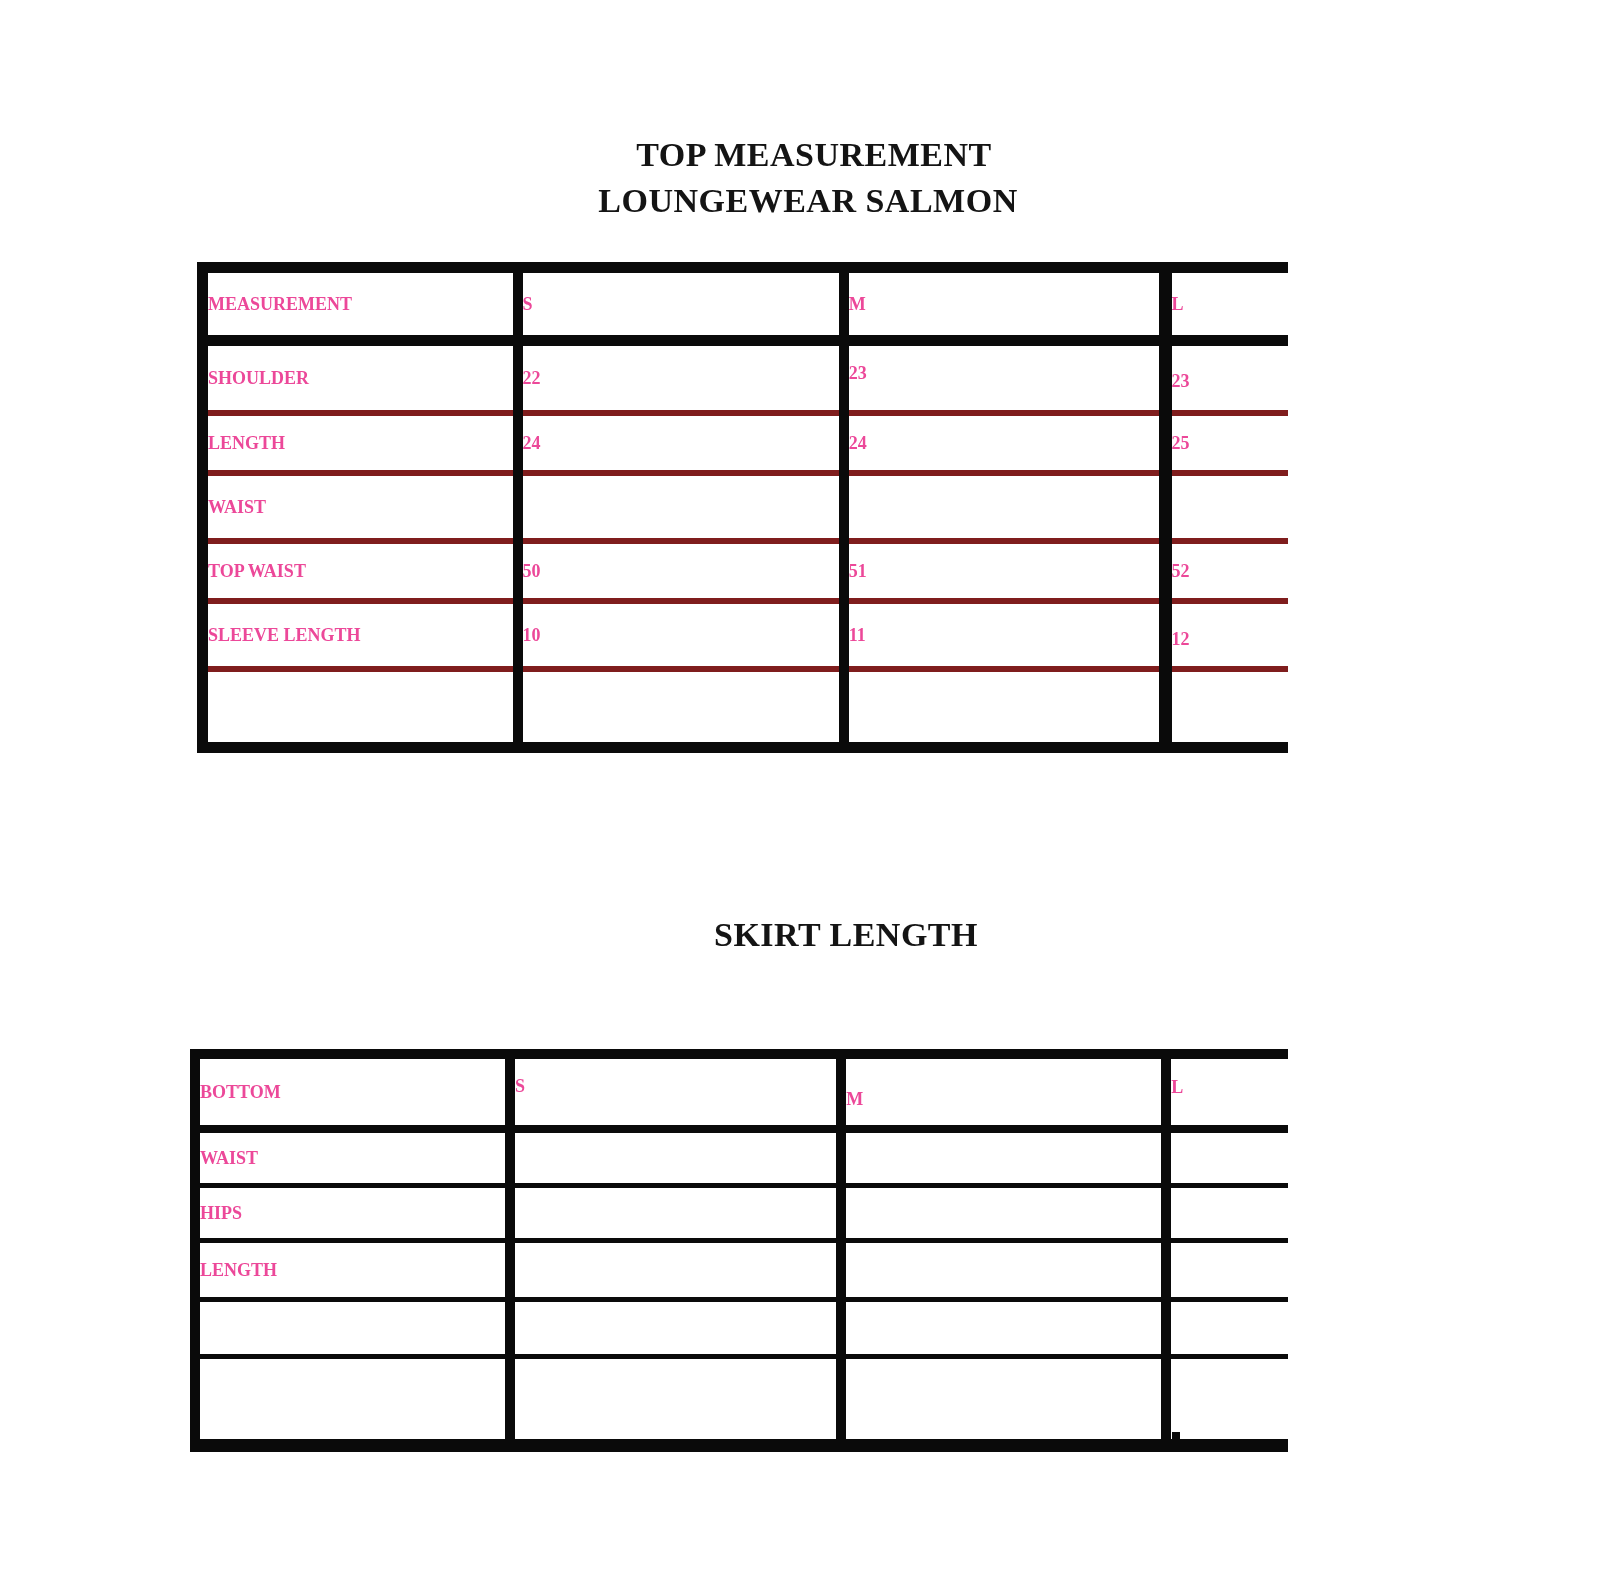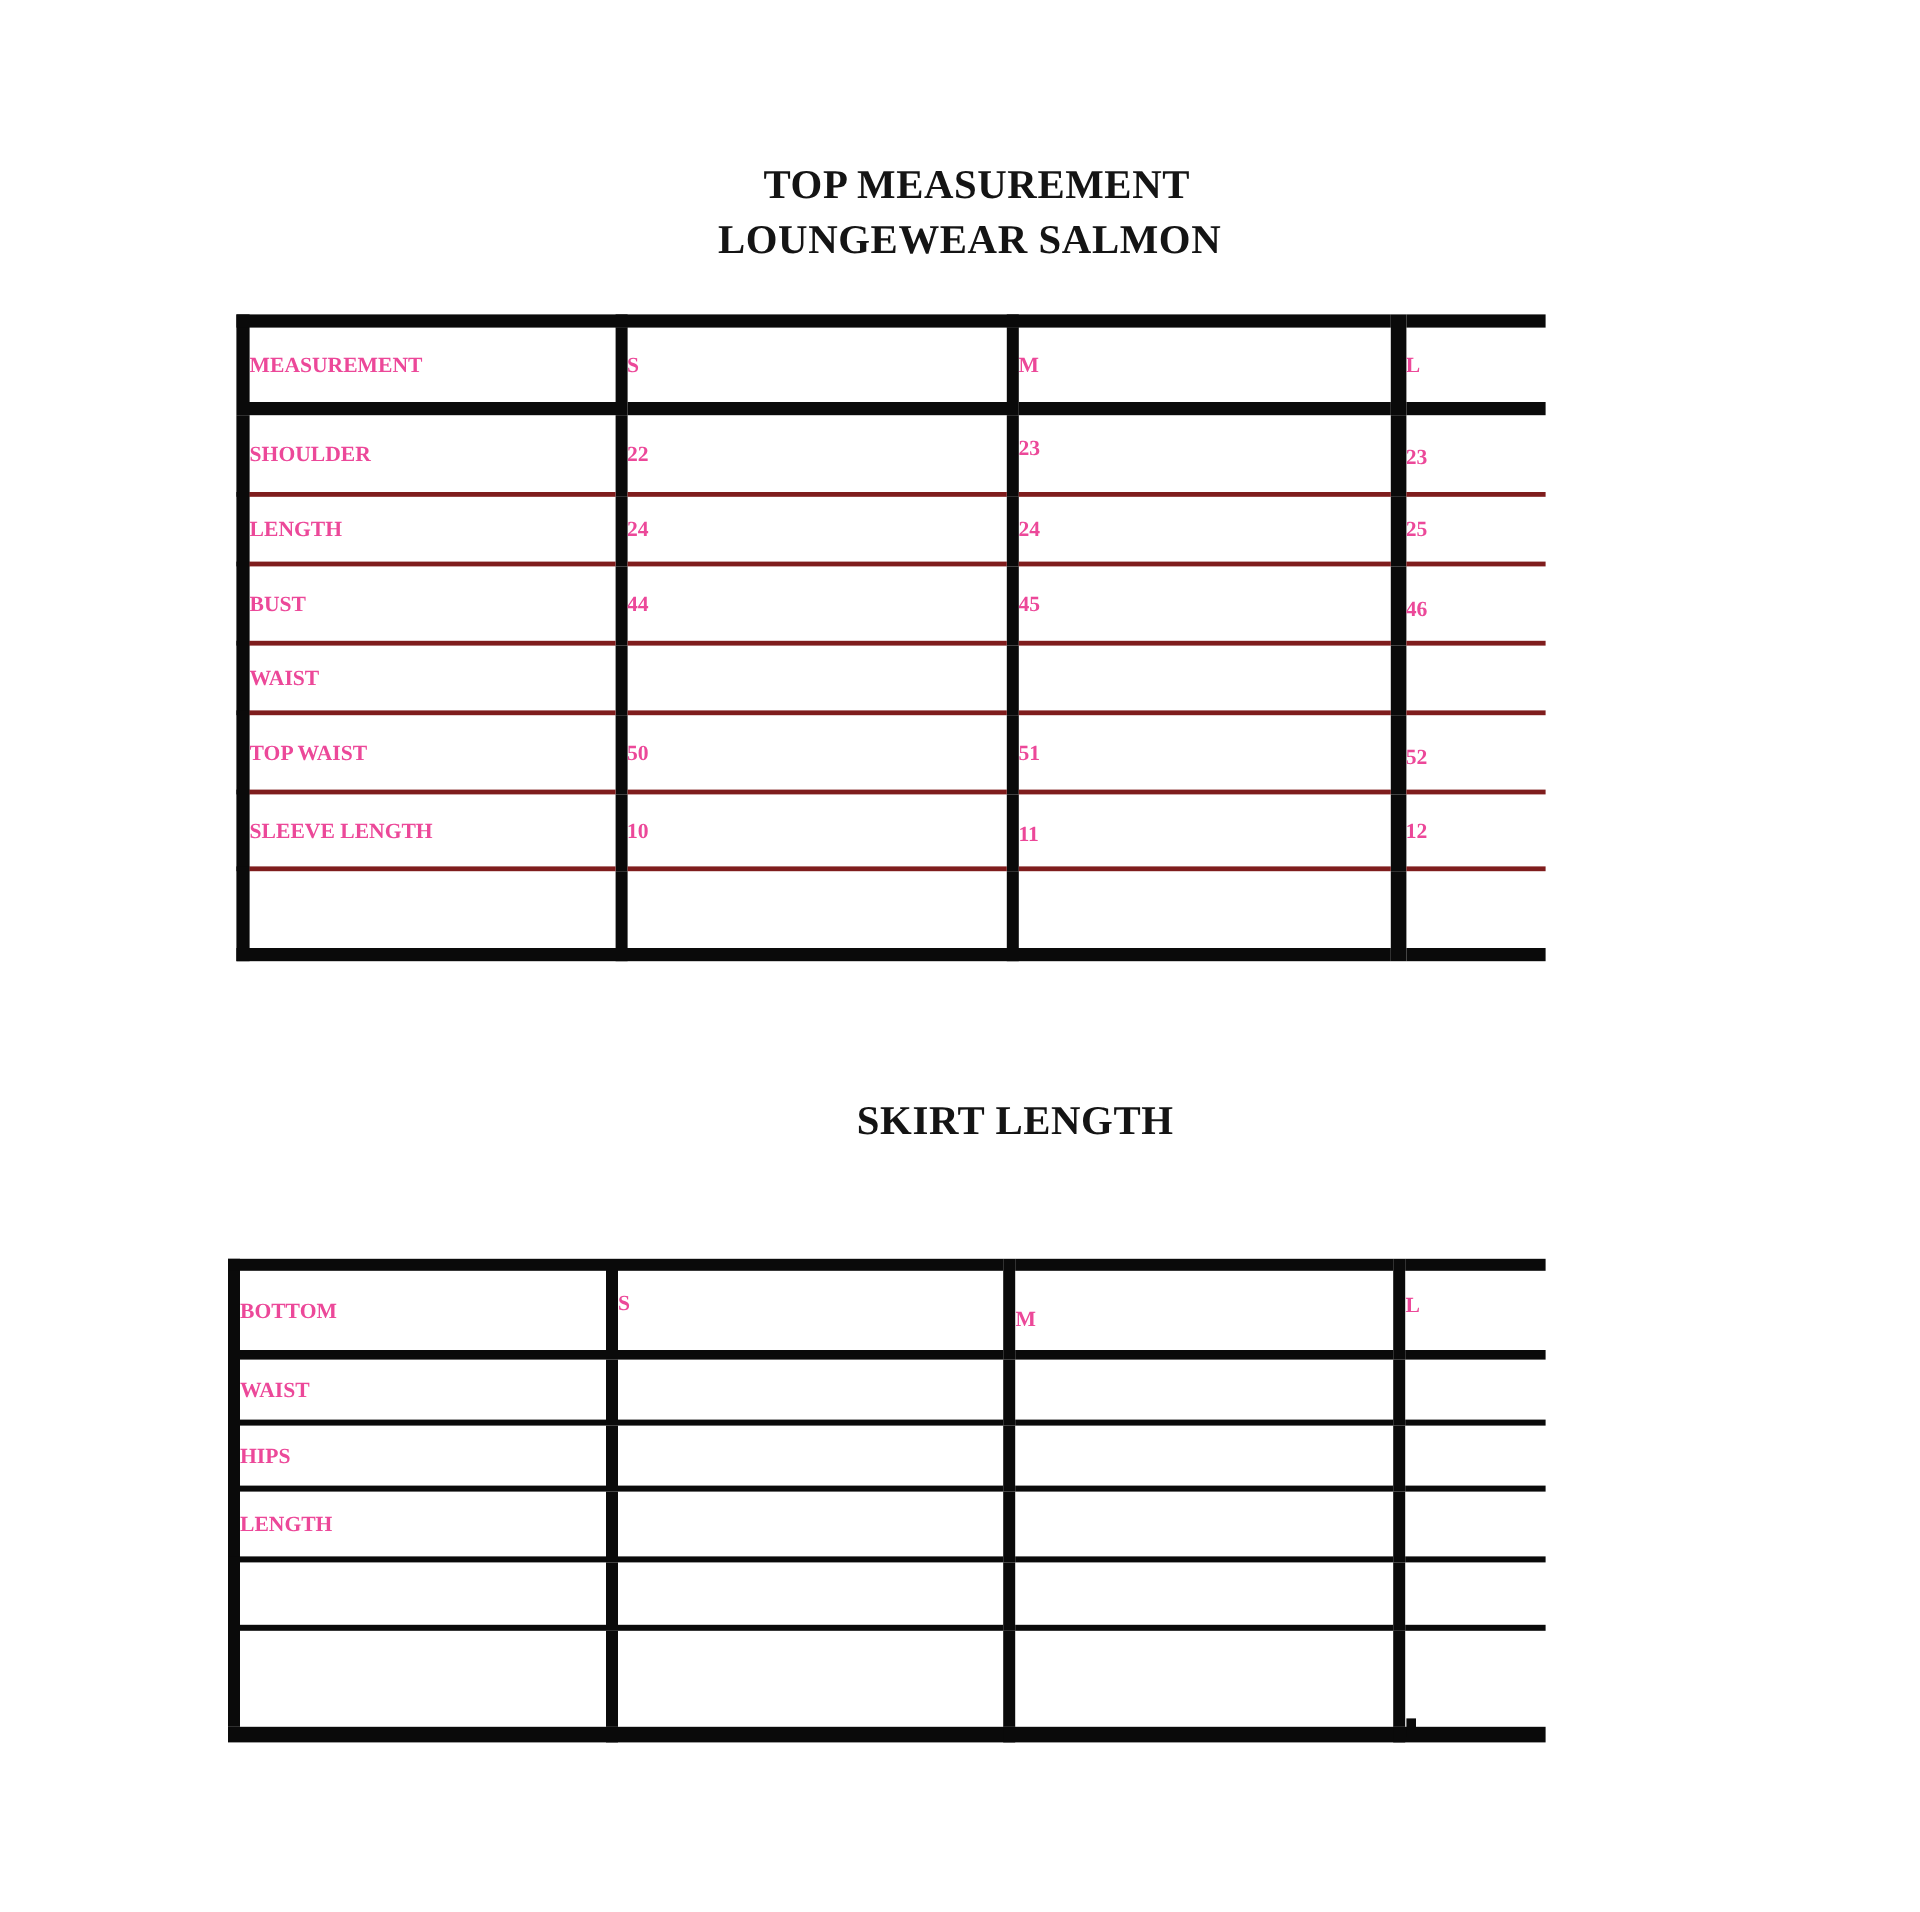--- a/index.html
+++ b/index.html
@@ -51,21 +51,21 @@
   .t1 {
     left: 197px;
     top: 262px;
     width: 1261px;
     border: 11px solid #0a0a0a;
   }
   .t1 th, .t1 td { border-right: 10px solid #0a0a0a; }
   .t1 th:nth-child(3), .t1 td:nth-child(3) { border-right-width: 13px; }
   .t1 th:last-child, .t1 td:last-child { border-right: none; }
   .t1 thead th { border-bottom: 11px solid #0a0a0a; height: 62px; }
-  .t1 tbody td { border-bottom: 4px solid #7f1d1d; }
+  .t1 tbody td { border-bottom: 6px solid #7f1d1d; }
   .t1 tbody tr td { height: 54px; }
   .t1 tbody tr:last-child td { height: 64px; border-bottom: none; }
   
   .t1 tbody tr:nth-child(1) td:nth-child(3) { padding-bottom: 10px; }
   .t1 tbody tr:nth-child(1) td:nth-child(4) { padding-top: 6px; }
   .t1 tbody tr:nth-child(3) td:nth-child(4) { padding-top: 8px; }
   .t1 tbody tr:nth-child(5) td:nth-child(4) { padding-top: 8px; }
   .t1 tbody tr:nth-child(6) td:nth-child(3) { padding-top: 6px; }
 
   
@@ -128,26 +128,20 @@
           <td>23</td>
           <td>23</td>
         </tr>
         <tr>
           <td>LENGTH</td>
           <td>24</td>
           <td>24</td>
           <td>25</td>
         </tr>
         <tr>
-          <td>BUST</td>
-          <td>44</td>
-          <td>45</td>
-          <td>46</td>
-        </tr>
-        <tr>
           <td>WAIST</td>
           <td></td>
           <td></td>
           <td></td>
         </tr>
         <tr>
           <td>TOP WAIST</td>
           <td>50</td>
           <td>51</td>
           <td>52</td>

